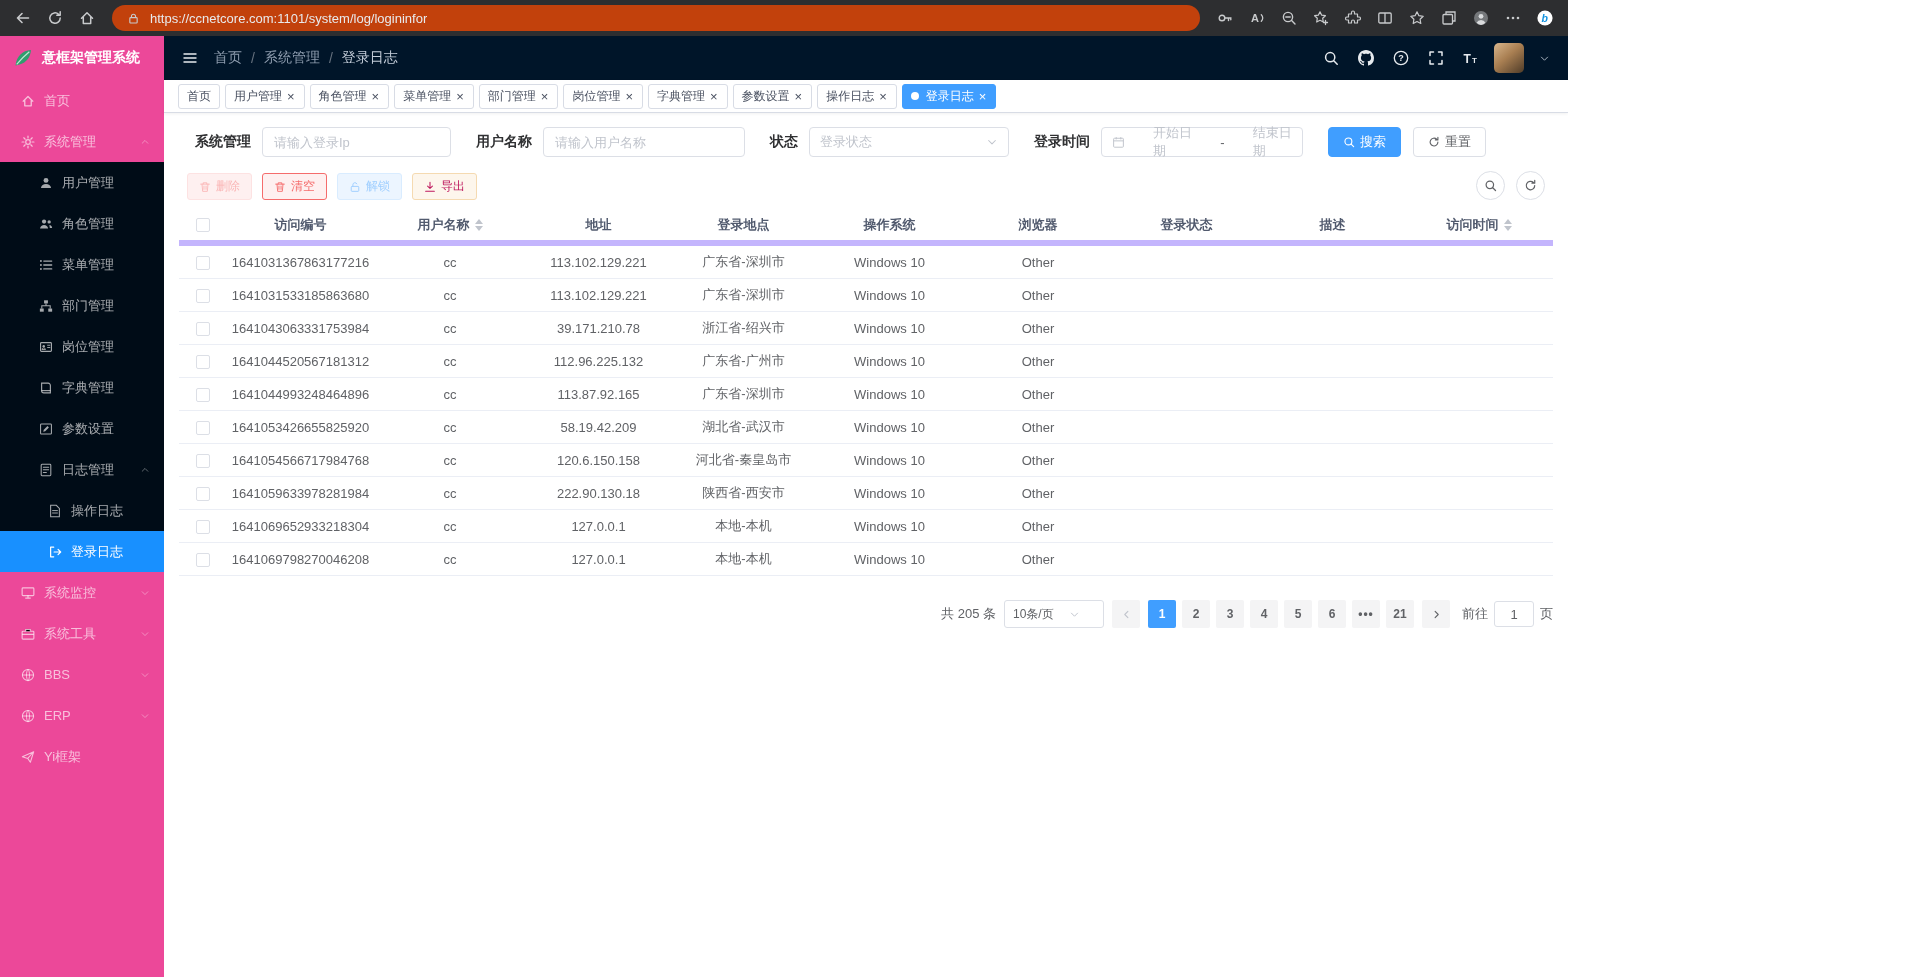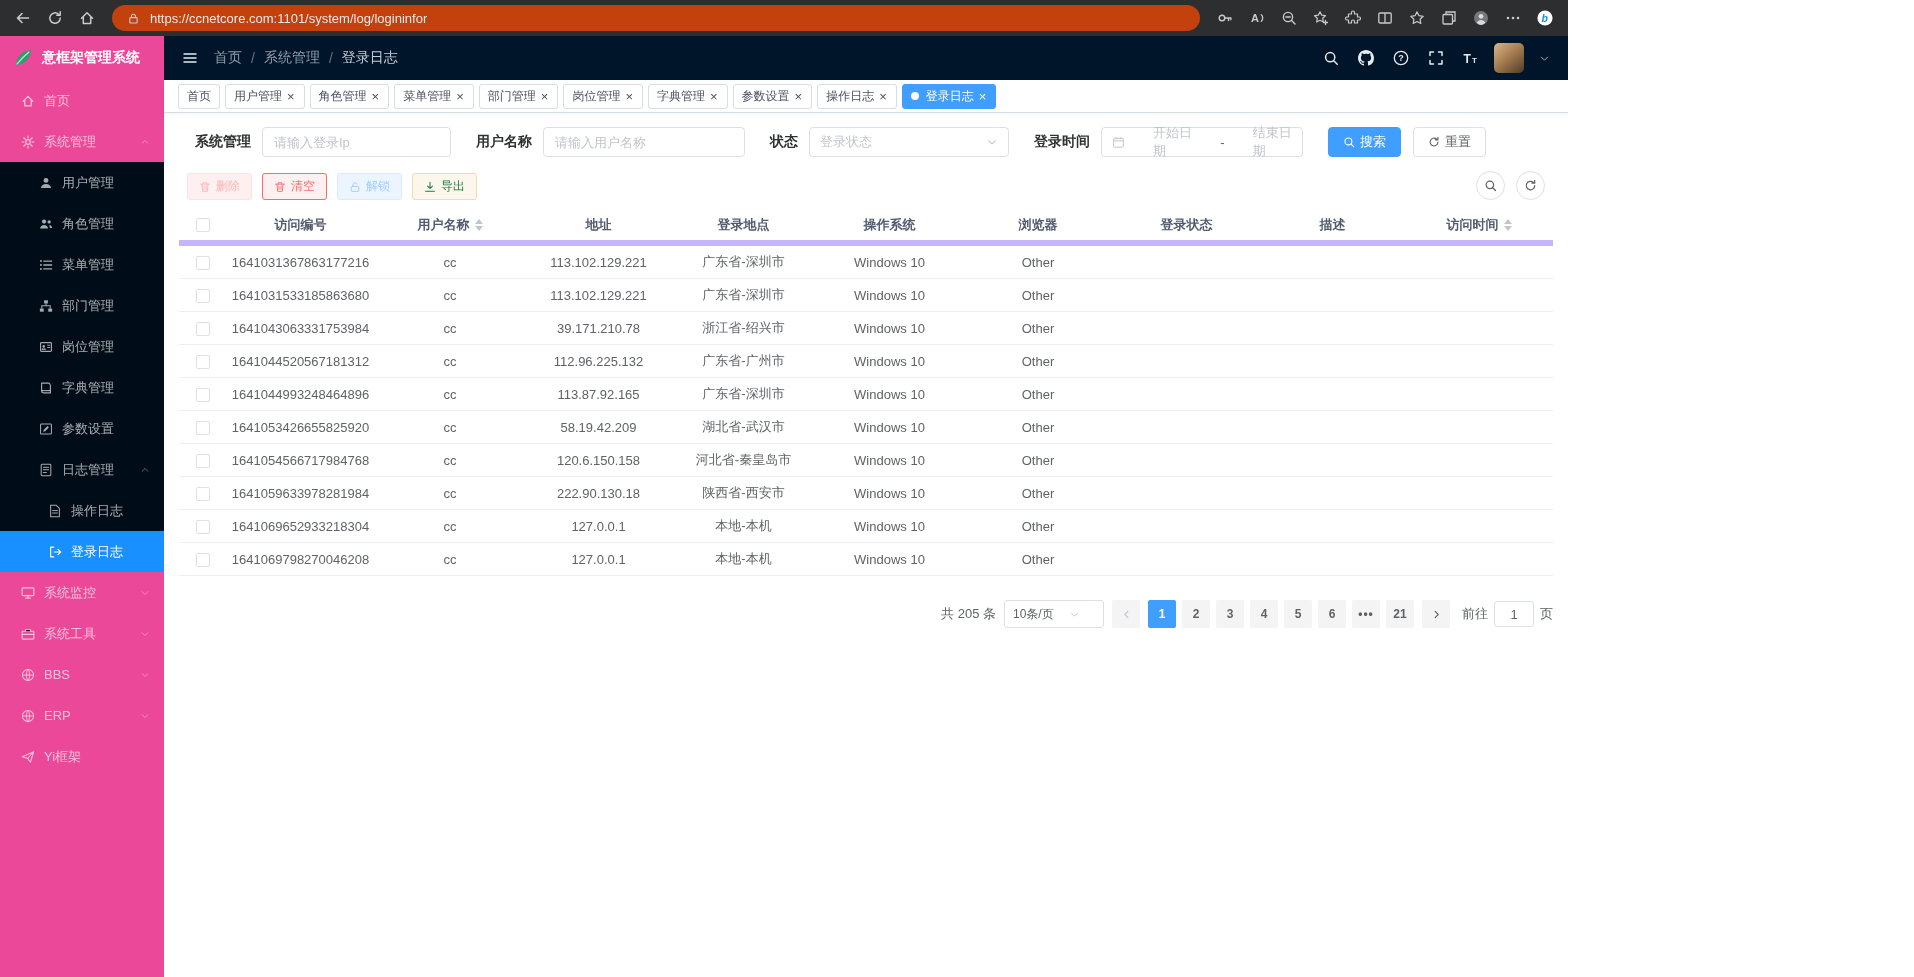--- a/index.html
+++ b/index.html
@@ -63,21 +63,21 @@
 .btn-search{height:30px;background:#409eff;border:1px solid #409eff;color:#fff;border-radius:4px;padding:0 14px;font-size:13px;display:inline-flex;align-items:center;gap:5px;cursor:pointer;font-family:inherit}
 .btn-reset{height:30px;background:#fff;border:1px solid #dcdfe6;color:#606266;border-radius:4px;padding:0 14px;font-size:13px;display:inline-flex;align-items:center;gap:5px;cursor:pointer;margin-left:12px;font-family:inherit}
 .btn-search .icon,.btn-reset .icon{font-size:12px}
 
 .toolbar{display:flex;align-items:flex-end;margin-bottom:9px;padding-left:8px}
 .tbtn{height:27px;padding:0 11px;border-radius:3px;font-size:12px;display:inline-flex;align-items:center;gap:5px;margin-right:10px;border:1px solid transparent;cursor:pointer;font-family:inherit;background:#fff}
 .tbtn .icon{font-size:12px}
 .tbtn.delete{background:#fef0f0;border-color:#fde2e2;color:#fab6b6;cursor:not-allowed}
 .tbtn.clear{background:#fef0f0;border-color:#f56c6c;color:#f56c6c}
 .tbtn.unlock{background:#ecf5ff;border-color:#d9ecff;color:#a0cfff;cursor:not-allowed}
-.tbtn.export{background:#fdf6ec;border-color:#f5dab1;color:#15803d}
+.tbtn.export{background:#fdf6ec;border-color:#f5dab1;color:#be185d}
 .toolbar-right{margin-left:auto;display:flex;gap:11px;padding-right:8px}
 .mini-btn{width:29px;height:29px;border-radius:50%;border:1px solid #dcdfe6;display:inline-flex;align-items:center;justify-content:center;color:#606266;font-size:13px;cursor:pointer;background:#fff}
 
 .thead{display:flex;align-items:center;height:37px;border-bottom:6px solid #c4b5fd;font-size:13px;font-weight:700;color:#515a6e}
 .trow{display:flex;align-items:center;height:33px;border-bottom:1px solid #ebeef5;font-size:13px;color:#606266}
 .cell{text-align:center;white-space:nowrap;overflow:hidden;flex-shrink:0}
 .c0{width:48px}.c1{width:147px}.c2{width:152px}.c3{width:145px}.c4{width:145px}.c5{width:147px}.c6{width:150px}.c7{width:147px}.c8{width:145px}.c9{flex:1}
 .hcell{display:flex;align-items:center;justify-content:center}
 .cb{width:14px;height:14px;border:1px solid #dcdfe6;border-radius:2px;display:inline-block;background:#fff;cursor:pointer;vertical-align:middle}
 .sort{display:inline-flex;flex-direction:column;margin-left:5px;cursor:pointer}

